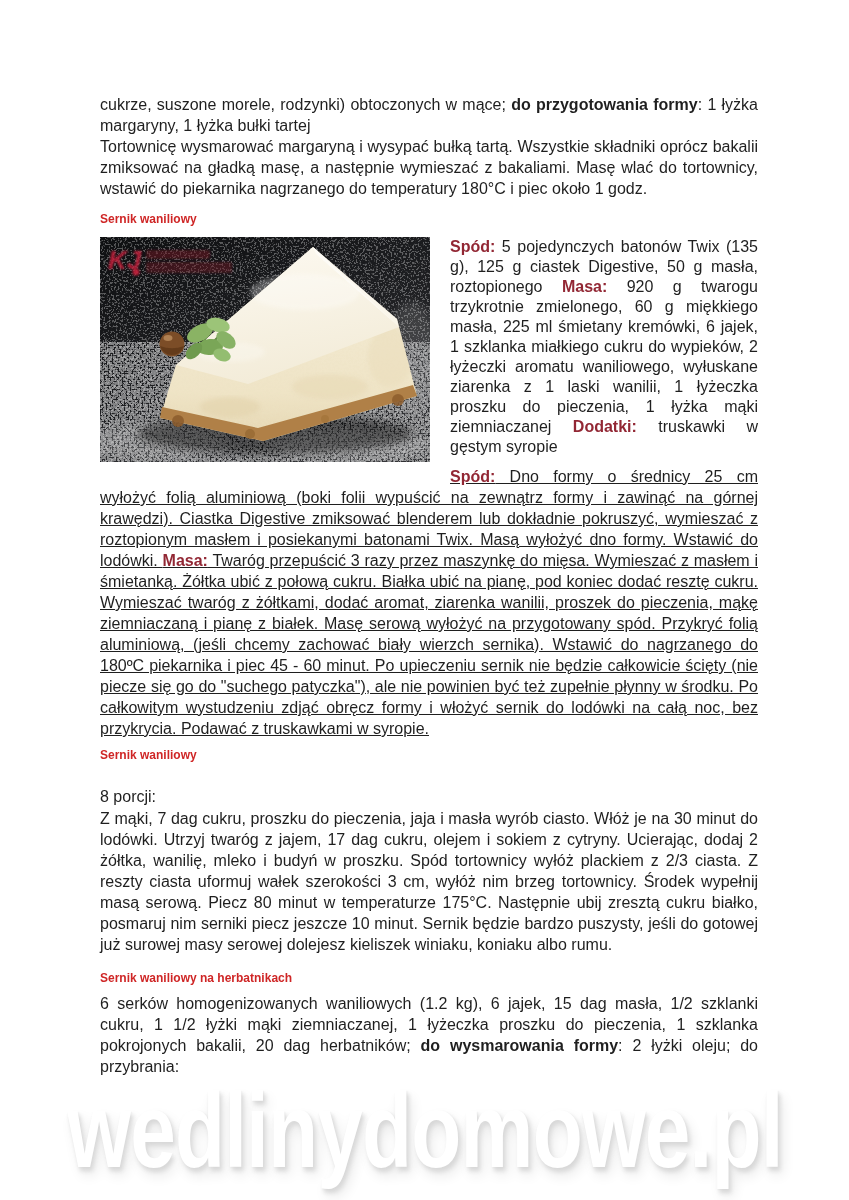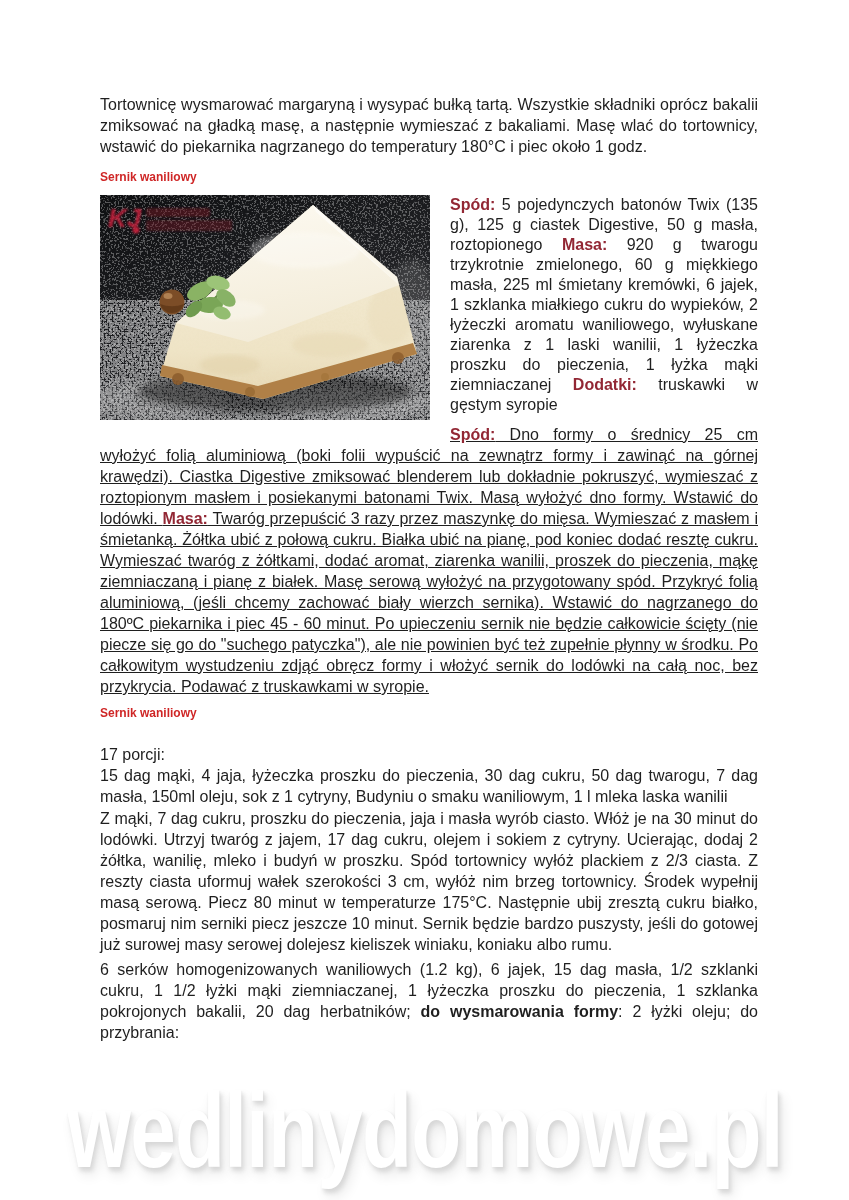--- a/index.html
+++ b/index.html
@@ -66,20 +66,21 @@
     pointer-events:none;
   }
 </style>
 </head>
 <body>
 
 <div class="page">
 
   <div class="watermark">wedlinydomowe.pl</div>
 
+  <p class="body"><span class="run-normal">cukrze, suszone morele, rodzynki) obtoczonych w mące; </span><span class="run-bold">do przygotowania formy</span><span class="run-normal">: 1 łyżka margaryny, 1 łyżka bułki tartej</span></p>
 
   <p class="body mt-para"><span class="run-normal">Tortownicę wysmarować margaryną i wysypać bułką tartą. Wszystkie składniki oprócz bakalii zmiksować na gładką masę, a następnie wymieszać z bakaliami. Masę wlać do tortownicy, wstawić do piekarnika nagrzanego do temperatury 180°C i piec około 1 godz.</span></p>
 
   <h2 class="heading">Sernik waniliowy</h2>
 
   <div>
     <div class="photo">
       <svg width="330" height="225" viewBox="0 0 330 225" xmlns="http://www.w3.org/2000/svg">
         <defs>
           <linearGradient id="bgGrad" x1="0" y1="0" x2="0.6" y2="1">
@@ -175,22 +176,22 @@
     </div>
 
     <p class="body photo-col"><span class="run-redbold">Spód:</span><span class="run-normal"> 5 pojedynczych batonów Twix (135 g), 125 g ciastek Digestive, 50 g masła, roztopionego </span><span class="run-redbold">Masa:</span><span class="run-normal"> 920 g twarogu trzykrotnie zmielonego, 60 g miękkiego masła, 225 ml śmietany kremówki, 6 jajek, 1 szklanka miałkiego cukru do wypieków, 2 łyżeczki aromatu waniliowego, wyłuskane ziarenka z 1 laski wanilii, 1 łyżeczka proszku do pieczenia, 1 łyżka mąki ziemniaczanej </span><span class="run-redbold">Dodatki:</span><span class="run-normal"> truskawki w gęstym syropie</span></p>
 
     <p class="body wrap-para"><span class="run-redbold">Spód:</span><span class="run-normal"> Dno formy o średnicy 25 cm wyłożyć folią aluminiową (boki folii wypuścić na zewnątrz formy i zawinąć na górnej krawędzi). Ciastka Digestive zmiksować blenderem lub dokładnie pokruszyć, wymieszać z roztopionym masłem i posiekanymi batonami Twix. Masą wyłożyć dno formy. Wstawić do lodówki. </span><span class="run-redbold">Masa:</span><span class="run-normal"> Twaróg przepuścić 3 razy przez maszynkę do mięsa. Wymieszać z masłem i śmietanką. Żółtka ubić z połową cukru. Białka ubić na pianę, pod koniec dodać resztę cukru. Wymieszać twaróg z żółtkami, dodać aromat, ziarenka wanilii, proszek do pieczenia, mąkę ziemniaczaną i pianę z białek. Masę serową wyłożyć na przygotowany spód. Przykryć folią aluminiową, (jeśli chcemy zachować biały wierzch sernika). Wstawić do nagrzanego do 180ºC piekarnika i piec 45 - 60 minut. Po upieczeniu sernik nie będzie całkowicie ścięty (nie piecze się go do "suchego patyczka"), ale nie powinien być też zupełnie płynny w środku. Po całkowitym wystudzeniu zdjąć obręcz formy i włożyć sernik do lodówki na całą noc, bez przykrycia. Podawać z truskawkami w syropie.</span></p>
   </div>
 
   <h2 class="heading h-after-wrap">Sernik waniliowy</h2>
 
   <p class="body servings-para">
-    <span>17 porcji:</span><br>
-    <span>15 dag mąki, 4 jaja, łyżeczka proszku do pieczenia, 30 dag cukru, 50 dag twarogu, 7 dag masła, 150ml oleju, sok z 1 cytryny, Budyniu o smaku waniliowym, 1 l mleka laska wanilii</span>
+    <span>8 porcji:</span><br>
   </p>
 
   <p class="body instr2"> Z mąki, 7 dag cukru, proszku do pieczenia, jaja i masła wyrób ciasto. Włóż je na 30 minut do lodówki. Utrzyj twaróg z jajem, 17 dag cukru, olejem i sokiem z cytryny. Ucierając, dodaj 2 żółtka, wanilię, mleko i budyń w proszku. Spód tortownicy wyłóż plackiem z 2/3 ciasta. Z reszty ciasta uformuj wałek szerokości 3 cm, wyłóż nim brzeg tortownicy. Środek wypełnij masą serową. Piecz 80 minut w temperaturze 175°C. Następnie ubij zresztą cukru białko, posmaruj nim serniki piecz jeszcze 10 minut. Sernik będzie bardzo puszysty, jeśli do gotowej już surowej masy serowej dolejesz kieliszek winiaku, koniaku albo rumu.</p>
 
+  <h2 class="heading h-recipe3">Sernik waniliowy na herbatnikach</h2>
 
   <p class="body ing3"><span class="run-normal">6 serków homogenizowanych waniliowych (1.2 kg), 6 jajek, 15 dag masła, 1/2 szklanki cukru, 1 1/2 łyżki mąki ziemniaczanej, 1 łyżeczka proszku do pieczenia, 1 szklanka pokrojonych bakalii, 20 dag herbatników; </span><span class="run-bold">do wysmarowania formy</span><span class="run-normal">: 2 łyżki oleju; do przybrania:</span></p>
 
 </div>
 
 </body></html>

